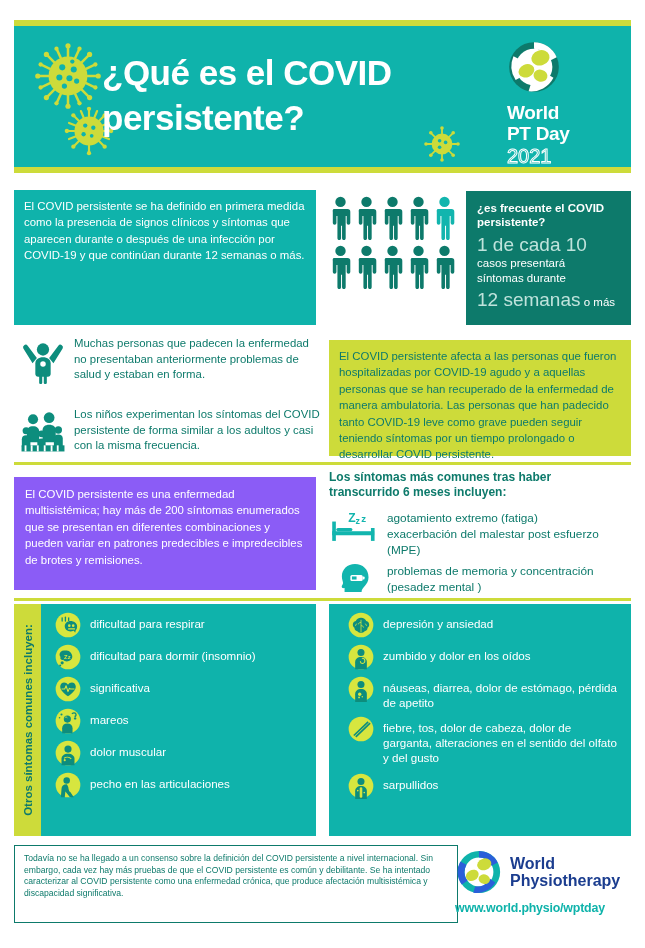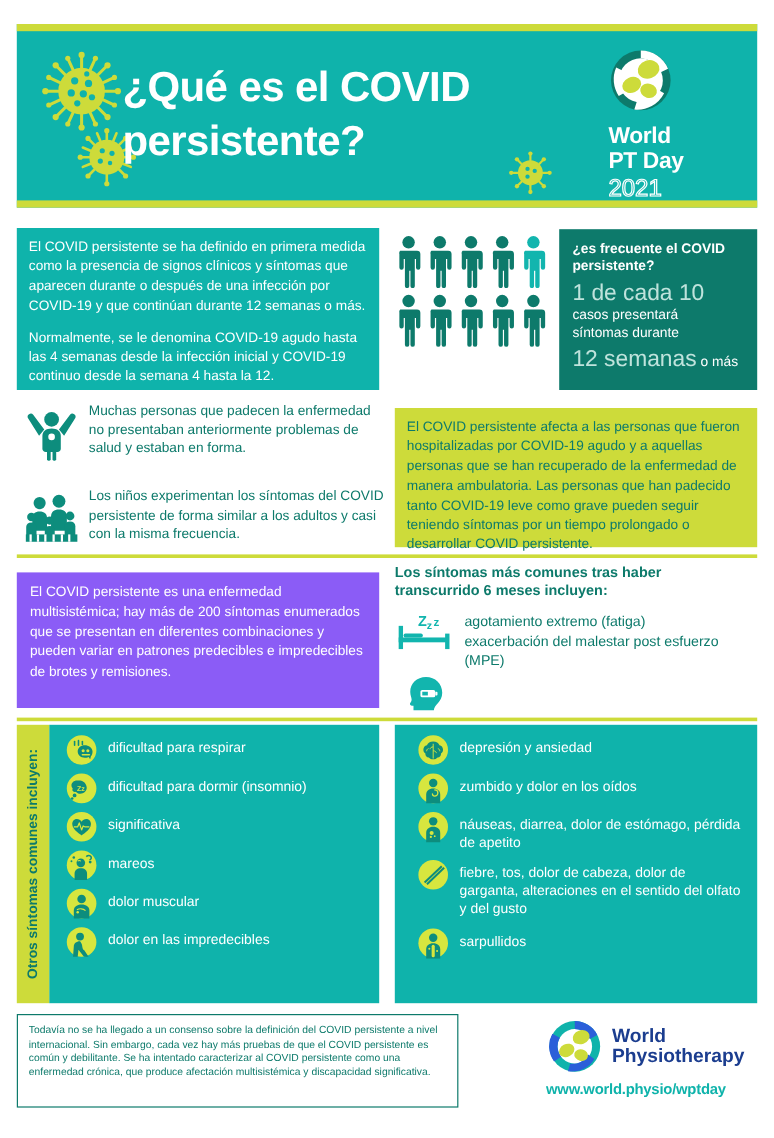--- a/index.html
+++ b/index.html
@@ -67,21 +67,21 @@
   .sym-side span{
     position:absolute;left:50%;top:50%;
     transform:translate(-50%,-50%) rotate(-90deg);
     white-space:nowrap;color:#0d7a6b;font-weight:bold;font-size:11.5px;
   }
   .sym-item{display:flex;align-items:flex-start;margin-bottom:6px;}
   .sym-item .dot{flex:0 0 auto;width:26px;height:26px;margin-right:9px;}
   .sym-item .lab{color:#ffffff;font-size:11.6px;line-height:15px;padding-top:4px;}
 
   
-  .footer-note{position:absolute;left:14px;top:845px;width:368px;height:78px;
+  .footer-note{position:absolute;left:14px;top:845px;width:444px;height:78px;
     border:1px solid #0d7a6b;box-sizing:border-box;padding:7px 9px;}
   .footer-note p{margin:0;color:#0d7a6b;font-size:8.6px;line-height:11.6px;}
   .wp-logo{position:absolute;left:455px;top:848px;width:180px;}
   .wp-row{display:flex;align-items:center;}
   .wp-text{margin-left:7px;color:#1b3d8f;font-weight:bold;font-size:16px;line-height:17px;}
   .wp-url{margin-top:5px;color:#0fb3ab;font-weight:bold;font-size:12.4px;letter-spacing:-0.2px;}
 </style>
 </head>
 <body>
 
@@ -229,21 +229,20 @@
         <ellipse cx="62" cy="66" rx="13" ry="11" transform="rotate(15 62 66)" fill="#cddb3a"></ellipse>
       </svg>
       <div class="wptd-text">World</div>
       <div class="wptd-text">PT Day</div>
       <div class="wptd-year">2021</div>
     </div>
   </div>
 
   <div class="box teal-box body-txt" style="left:14px;top:190px;width:302px;height:135px;padding:8px 10px;">
     <p style="margin:0 0 10px 0;">El COVID persistente se ha definido en primera medida como la presencia de signos clínicos y síntomas que aparecen durante o después de una infección por COVID-19 y que continúan durante 12 semanas o más.</p>
-    <p style="margin:0;">Normalmente, se le denomina COVID-19 agudo hasta las 4 semanas desde la infección inicial y COVID-19 continuo desde la semana 4 hasta la 12.</p>
   </div>
 
   <div class="people">
     <div class="people-row">
       <svg class="person" viewBox="0 0 30 62">
           <circle cx="15" cy="8" r="7.4" fill="#0d7a6b"></circle>
           <path d="M5 18h20a4 4 0 0 1 4 4v16a2.6 2.6 0 0 1-5.2 0V28h-1.4v32a2.6 2.6 0 0 1-5.2 0V42h-1.4v18a2.6 2.6 0 0 1-5.2 0V28H9.2v10a2.6 2.6 0 0 1-5.2 0V22a4 4 0 0 1 1-4z" fill="#0d7a6b"></path>
         </svg>
       <svg class="person" viewBox="0 0 30 62">
           <circle cx="15" cy="8" r="7.4" fill="#0d7a6b"></circle>
@@ -374,20 +373,21 @@
 
     <div style="display:flex;align-items:flex-start;margin-top:3px;">
       <span style="flex:0 0 52px;margin-right:6px;text-align:center;">
         <svg width="34" height="34" viewBox="0 0 44 44">
           <path d="M22 4C12 4 5 11 5 20c0 4 1.5 6 1.5 8.5S4 32 5 34c.8 1.6 3.5 1 3.5 1v5h22c0-6 9-9 9-19C39.5 11 32 4 22 4z" fill="#12b5ae"></path>
           <rect x="16" y="18" width="16" height="8" rx="2" fill="#ffffff"></rect>
           <rect x="18" y="20" width="6" height="4" fill="#12b5ae"></rect>
           <rect x="32" y="20" width="2.4" height="4" rx="1" fill="#ffffff"></rect>
         </svg>
       </span>
+      <div style="padding-top:2px;color:#0d7a6b;font-size:11.8px;line-height:16px;">problemas de memoria y concentración (pesadez mental )</div>
     </div>
   </div>
 
   <div class="divider" style="left:14px;top:598px;width:617px;"></div>
 
   <div class="sym-panel" style="left:41px;top:604px;width:275px;height:232px;"></div>
   <div class="sym-panel" style="left:329px;top:604px;width:302px;height:232px;"></div>
 
   <div class="sym-side">
     <span>Otros síntomas comunes incluyen:</span>
@@ -465,21 +465,21 @@
 
     <div class="sym-item">
       <svg class="dot" viewBox="0 0 40 40">
         <circle cx="20" cy="20" r="19" fill="#d7e63f"></circle>
         <g fill="#0d8d7d">
             <circle cx="18" cy="13" r="5"></circle>
         <path d="M18 19c-5 0-8 3-8 7l-1 13h6l1-9 7 9h6l-8-12c0-5-3-8-3-8z"></path>
           </g>
         <circle cx="24" cy="28" r="2.4" fill="#d7e63f"></circle>
       </svg>
-      <span class="lab">dolor en las impredecibles</span>
+      <span class="lab">pecho en las articulaciones</span>
     </div>
   </div>
 
   <div style="position:absolute;left:348px;top:612px;width:275px;">
 
     <div class="sym-item">
       <svg class="dot" viewBox="0 0 40 40">
         <circle cx="20" cy="20" r="19" fill="#d7e63f"></circle>
         <path d="M20 9c-4 0-7 2-8 5-3 .6-4.6 3-4.6 5.6 0 2 1 3.8 2.6 4.8-.4 2.6 1.6 5 4.4 5.2 1.4 1.6 3.4 2.4 5.6 2.4s4.2-.8 5.6-2.4c2.8-.2 4.8-2.6 4.4-5.2 1.6-1 2.6-2.8 2.6-4.8 0-2.6-1.6-5-4.6-5.6-1-3-4-5-8-5z" fill="#0d8d7d"></path>
         <g stroke="#d7e63f" stroke-width="1.2" fill="none">

